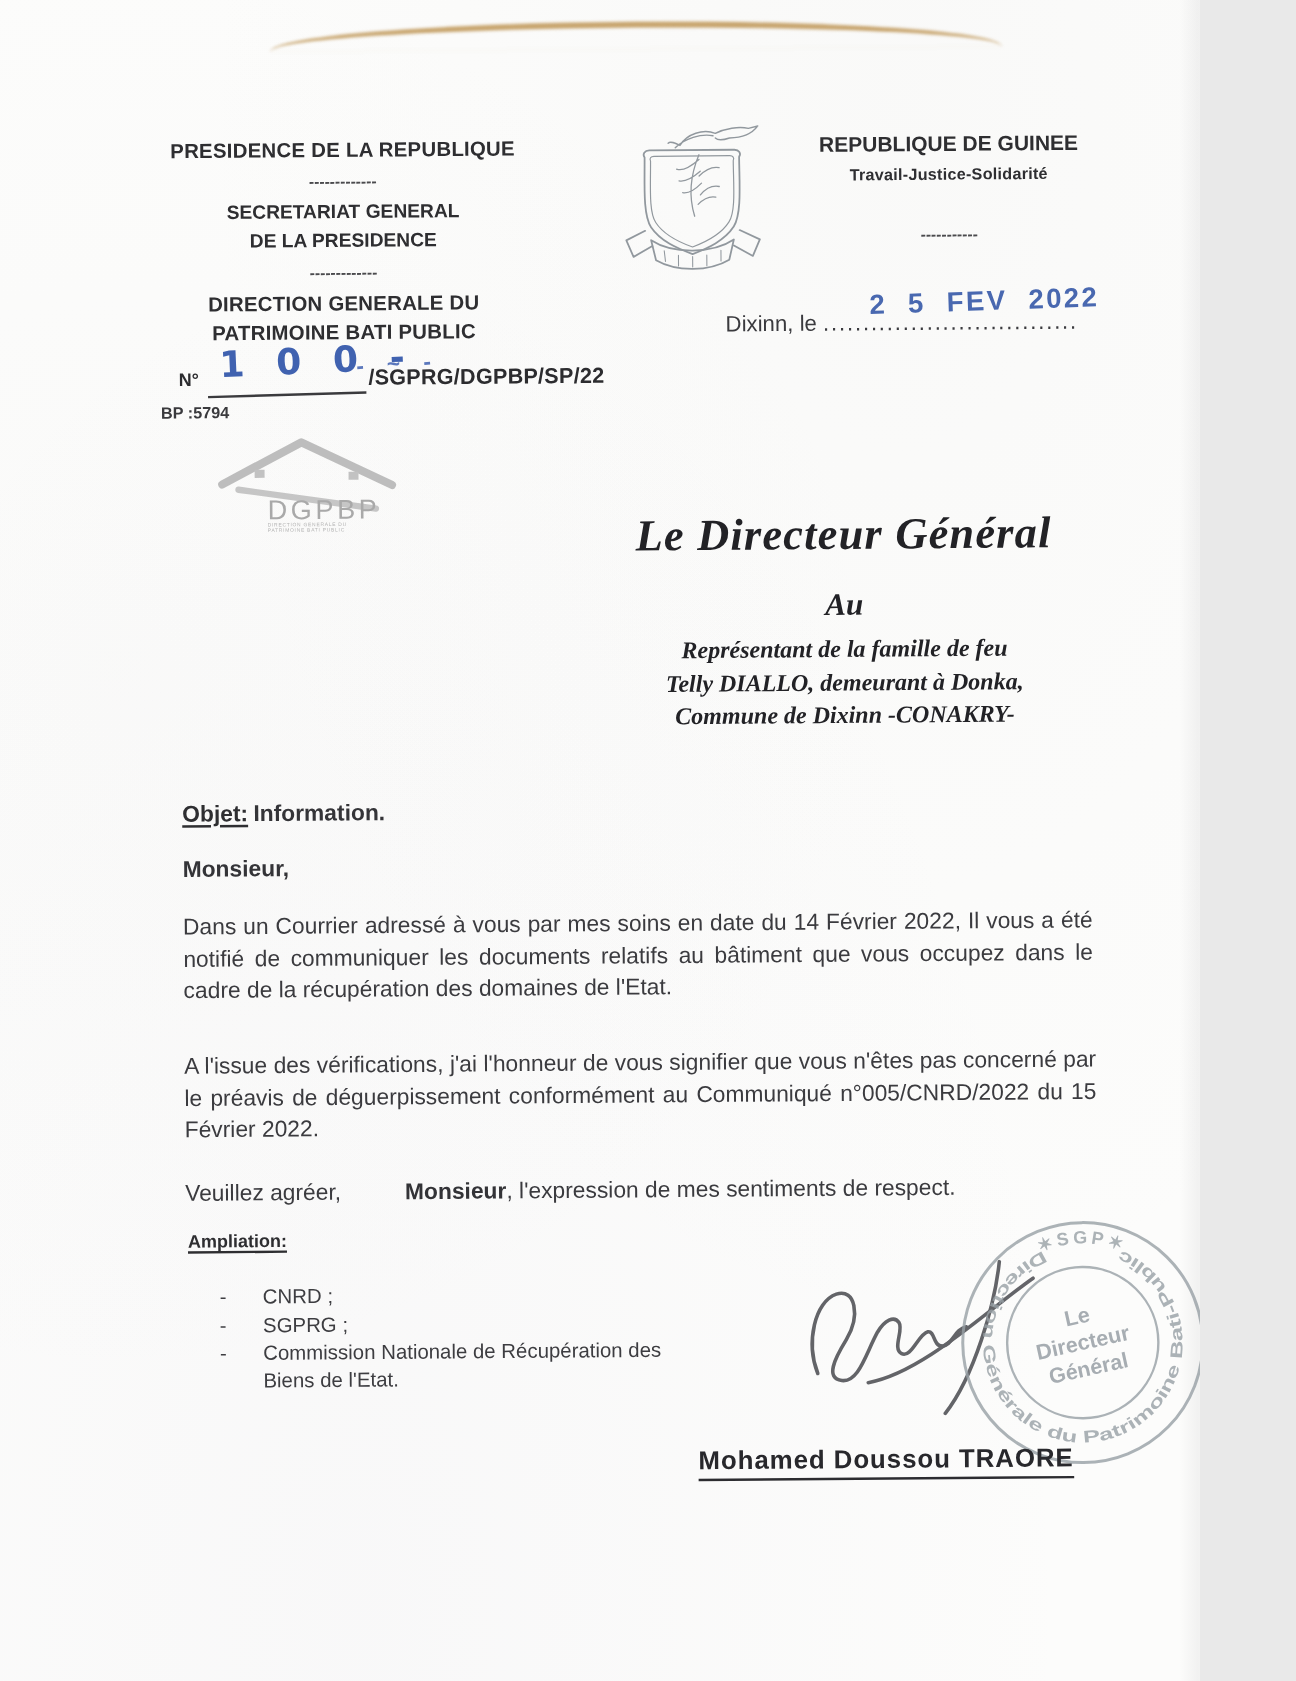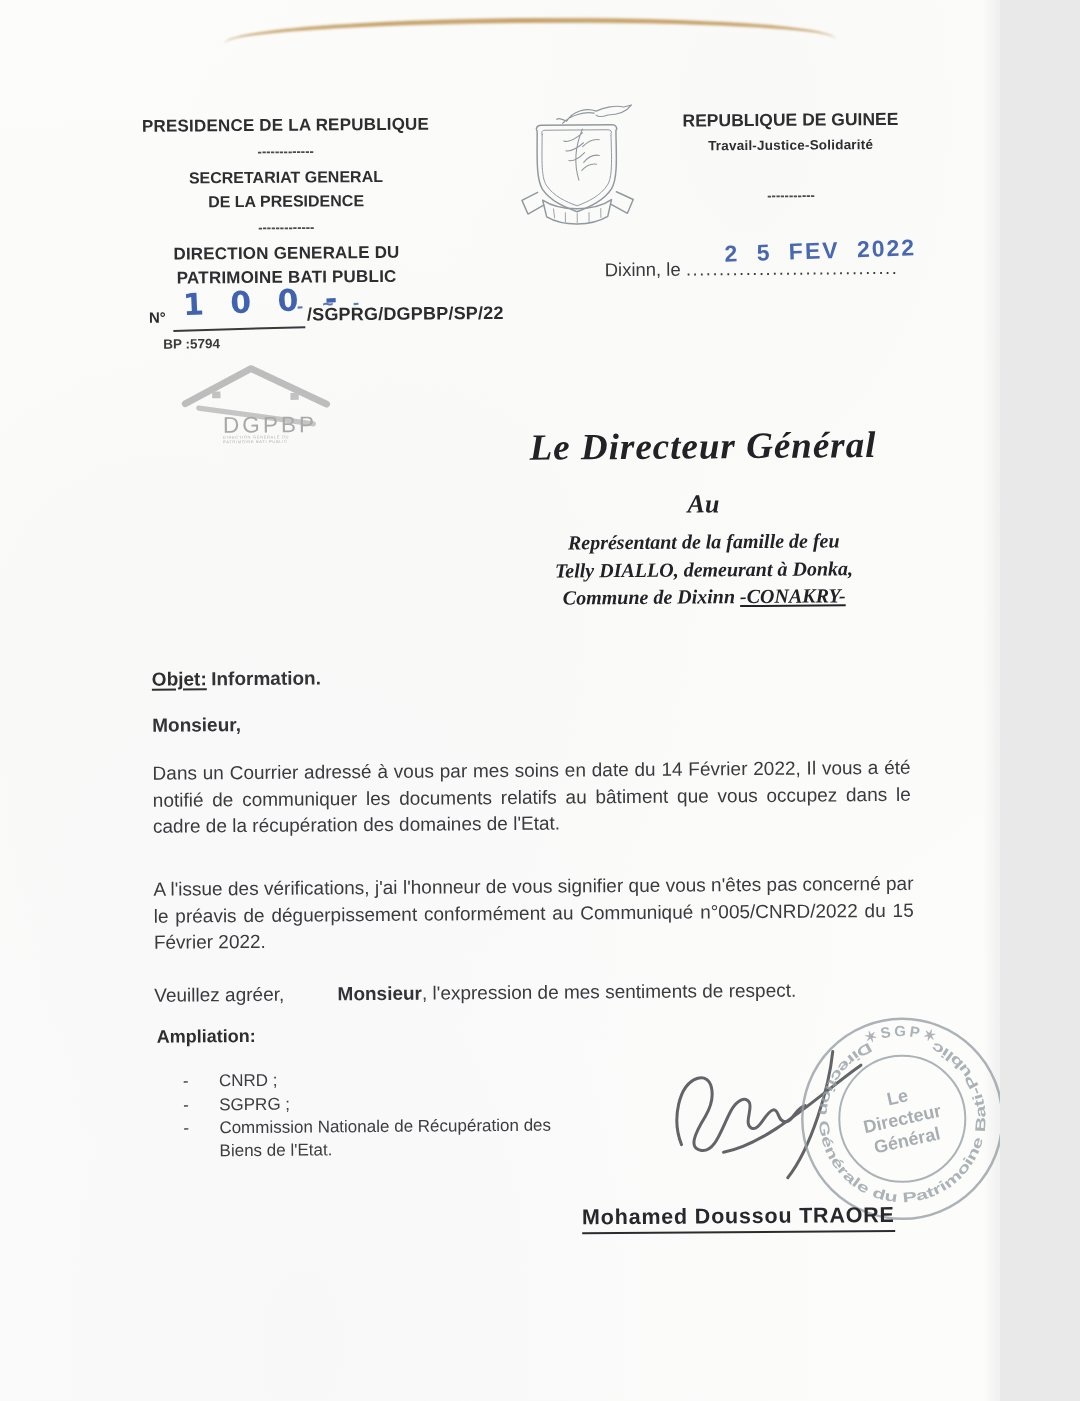--- a/index.html
+++ b/index.html
@@ -40,30 +40,30 @@
   .dateline{font-size:18.5px;color:#3a3a3e;}
   .dots{letter-spacing:1.5px;}
   .datestamp{font-size:23px;font-weight:700;color:#3a5caa;letter-spacing:2px;word-spacing:9px;
     transform:rotate(-1.5deg);opacity:.92;}
   
   .recip{text-align:center;color:#222226;font-family:"Liberation Serif", serif;}
   .doctitle{font-size:37px;font-weight:700;font-style:italic;letter-spacing:1px;}
   .to{font-size:26px;font-weight:700;font-style:italic;margin-top:22px;}
   .addr{font-size:20px;font-weight:700;font-style:italic;line-height:27.5px;}
   .addr:first-of-type{margin-top:9px;}
-  .city{text-decoration:underline;text-underline-offset:2px;}
+  .city{text-underline-offset:2px;}
   
   .objet-label{font-size:19px;font-weight:700;text-decoration:underline;text-decoration-thickness:2px;
     text-underline-offset:3px;color:#2e2e31;}
   .objet-value{font-size:19px;font-weight:600;color:#343438;}
   .salutation{font-size:19px;font-weight:700;color:#343438;text-align:right;}
   .para{font-size:19px;line-height:26.5px;color:#3b3b3f;text-align:justify;}
   .closing{font-size:19px;color:#3b3b3f;}
   .closing b{font-weight:700;color:#333337;margin-left:48px;}
-  .ampl{font-size:18px;font-weight:700;text-decoration-thickness:2px;
+  .ampl{font-size:15px;font-weight:700;text-decoration:underline;text-decoration-thickness:2px;
     text-underline-offset:3px;color:#2e2e31;}
   .list{font-size:17px;color:#3d3d41;line-height:22.5px;}
   .li{display:flex;margin-bottom:1px;}
   .li .dash{width:36px;flex:none;}
   .li .txt{width:344px;}
   
   .sigName{font-size:21.5px;font-weight:700;color:#28282c;letter-spacing:.8px;
     border-bottom:2.5px solid #2c2c30;padding-bottom:2px;}
   svg text{font-family:"Liberation Sans", sans-serif;}
 </style>
@@ -109,21 +109,21 @@
     <div class="abs dateline" style="left:608px;top:260px;">
       <span>Dixinn, le</span>
       <span class="dots">................................</span>
     </div>
 
     <div class="abs refprefix" style="left:152px;top:306px;">N°</div>
     <div class="abs hand" style="left:186px;top:282px;">1 0 0 -</div>
     <div class="abs handmarks" style="left:300px;top:292px;">- ~ -</div>
     <div class="abs refline" style="left:176px;top:300px;height:26px;"></div>
     <div class="abs refcode" style="left:310px;top:303px;">/SGPRG/DGPBP/SP/22</div>
-    <div class="abs bp" style="left:166px;top:334px;">BP :5794</div>
+    <div class="abs bp" style="left:137px;top:334px;">BP :5794</div>
 
     <svg class="abs" style="left:180px;top:356px;" width="158" height="86" viewBox="0 0 210 114">
       <g stroke-linecap="round" stroke-linejoin="round">
         <path d="M10 60 L98 14 L198 62" fill="none" stroke="#b6b6b6" stroke-width="9" opacity=".9"></path>
         <rect x="46" y="44" width="11" height="9" fill="#c2c2c2"></rect>
         <rect x="150" y="47" width="11" height="9" fill="#c2c2c2"></rect>
         <path d="M28 66 L180 88" fill="none" stroke="#bcbcbc" stroke-width="7" opacity=".85"></path>
         <text x="60" y="99" font-size="30" fill="#a9a9a9" letter-spacing="4" font-family="Liberation Serif, serif">DGPBP</text>
         <text x="60" y="107" font-size="5.5" fill="#b5b5b5" letter-spacing=".8">DIRECTION GENERALE DU</text>
         <text x="60" y="113" font-size="5.5" fill="#b5b5b5" letter-spacing=".8">PATRIMOINE BATI PUBLIC</text>

